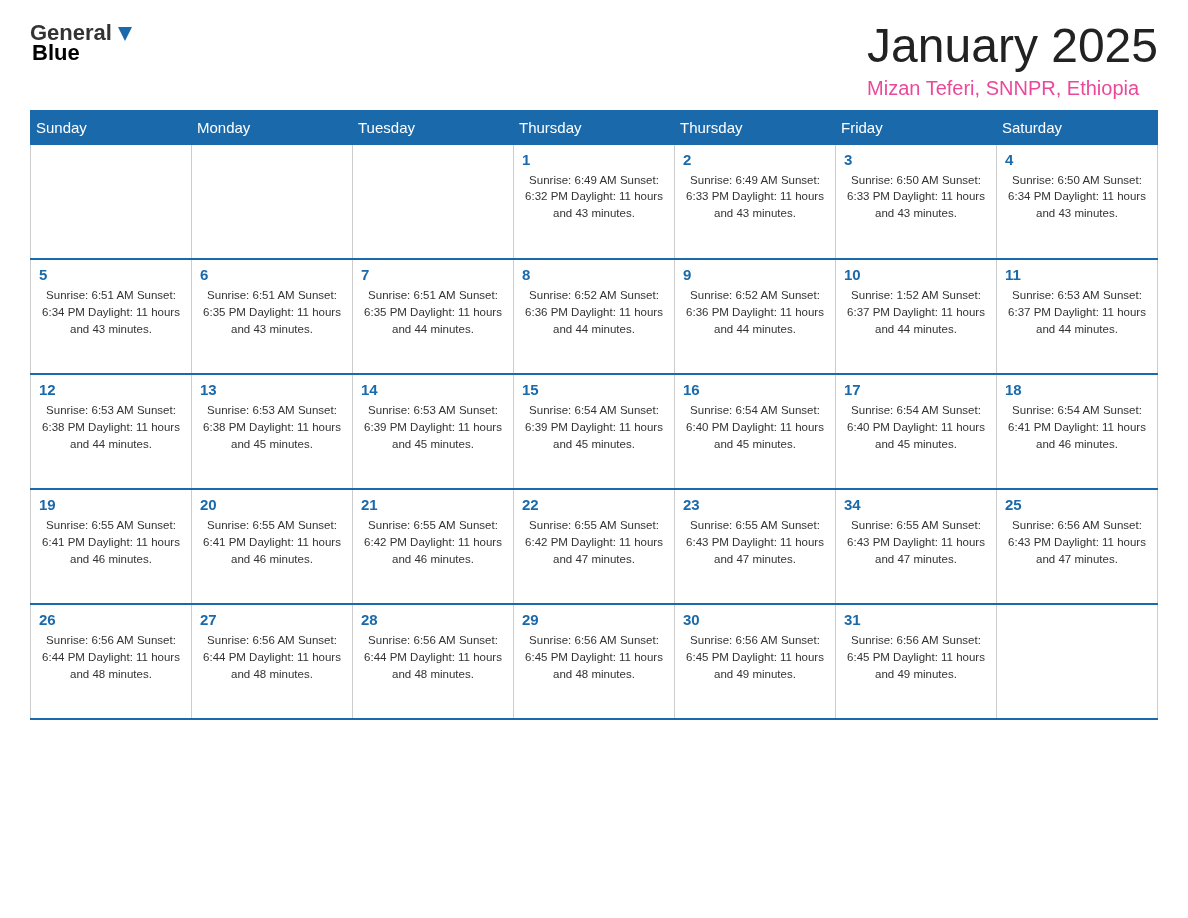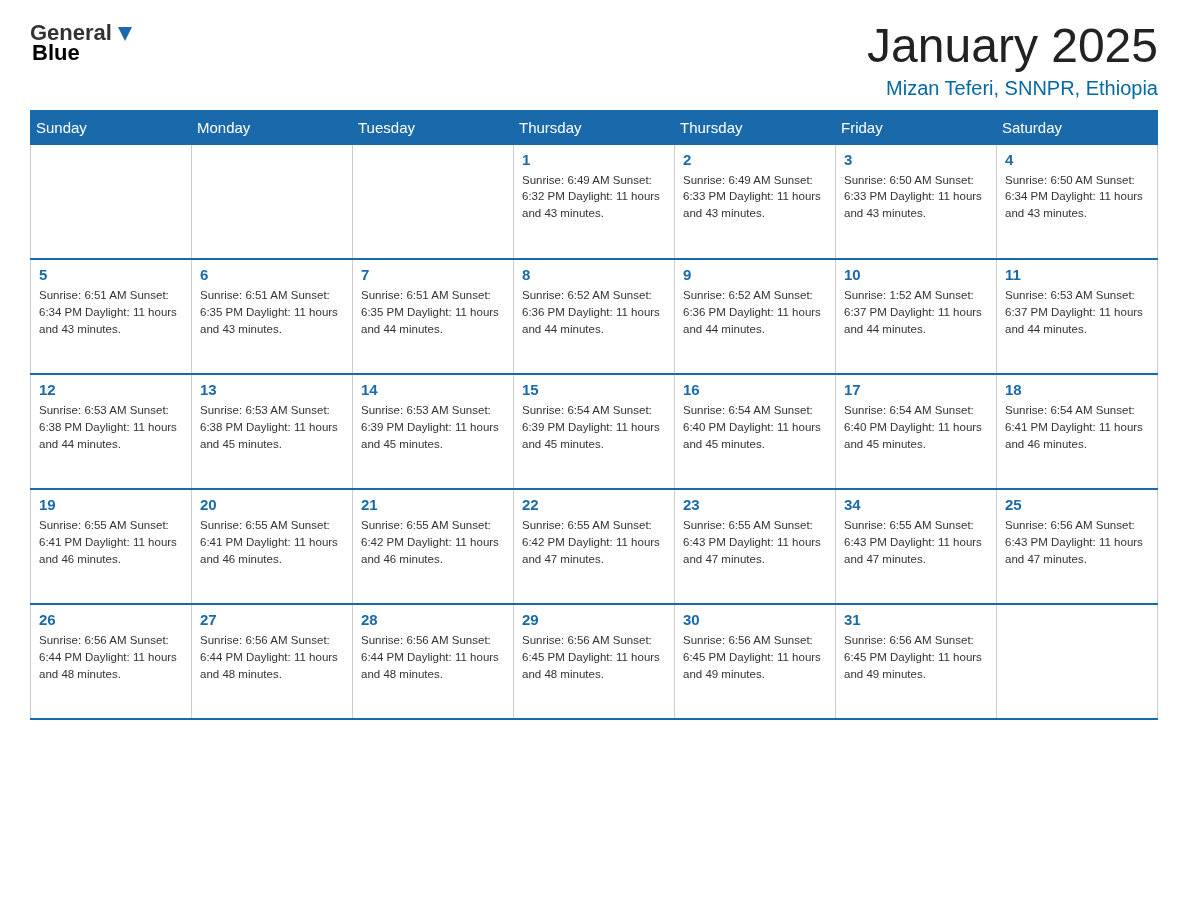--- a/index.html
+++ b/index.html
@@ -25,31 +25,30 @@
       font-size: 22px;
       font-weight: bold;
       color: #333;
     }
     .logo-text-blue {
       font-size: 22px;
       font-weight: bold;
       color: #000000;
     }
     .title-block {
-      text-align: right;
     }
     .month-title {
       font-size: 48px;
       font-weight: normal;
       color: #222;
       line-height: 1.1;
     }
     .location {
       font-size: 20px;
-      color: #0369a1;
+      color: #ec4899;
       margin-top: 4px;
     }
     table {
       width: 100%;
       border-collapse: collapse;
       margin-top: 10px;
     }
     thead th {
       background-color: #1a6aab;
       color: #fff;
@@ -71,20 +70,21 @@
       font-size: 15px;
       font-weight: bold;
       color: #1a6aab;
       display: block;
       margin-bottom: 4px;
     }
     .day-info {
       font-size: 11.5px;
       color: #333;
       line-height: 1.45;
+      text-align: center;
     }
     tbody tr {
       border-bottom: 2px solid #1a6aab;
     }
     .empty-cell {
       background: #fff;
     }
   </style>
 </head>
 <body>

